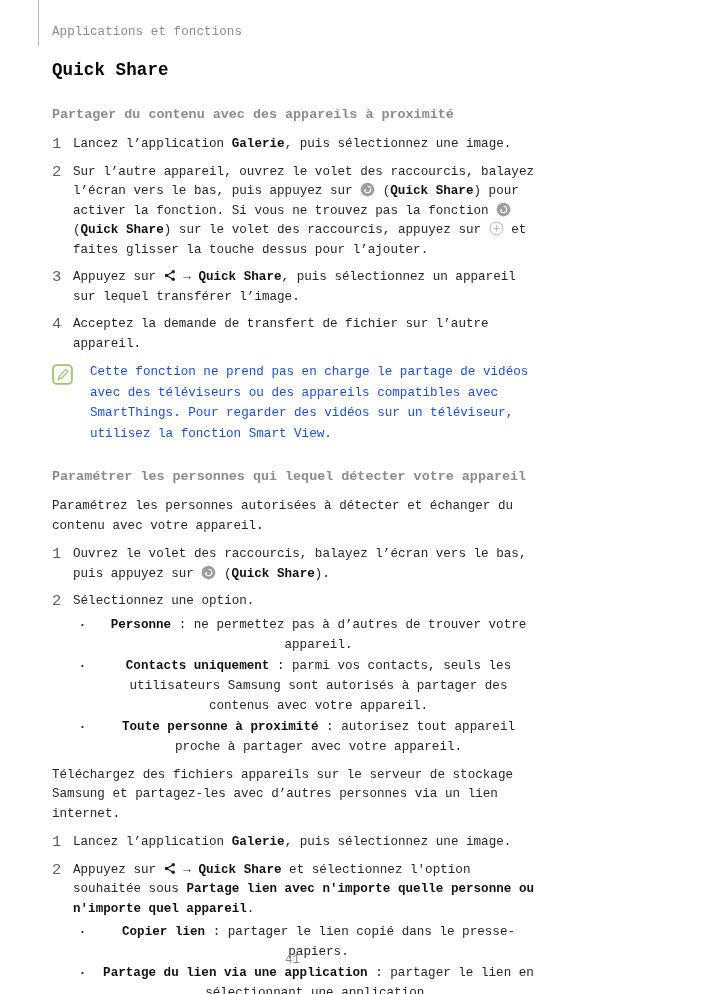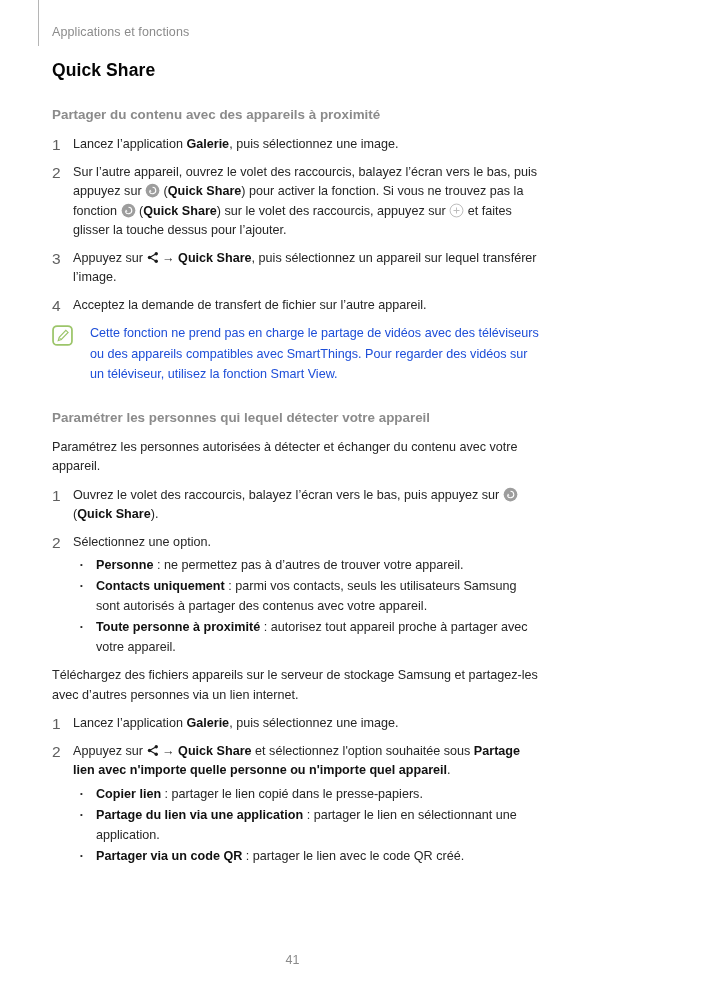--- a/index.html
+++ b/index.html
@@ -1,34 +1,34 @@
 <!DOCTYPE html>
 <html><head>
 <meta charset="utf-8">
 <style>
   * { box-sizing: border-box; }
   html,body { margin:0; padding:0; background:#ffffff; }
   body { font-family:"Liberation Sans","DejaVu Sans",sans-serif; }
-  .page { position:relative; width:585px; height:994px; background:#fff; overflow:hidden; }
+  .page { position:relative; width:585px; height:994px; background:#fff; overflow:hidden;font-family:Liberation Mono, monospace; }
   .hrule { position:absolute; left:38px; top:0; width:1px; height:46px; background:#b5b5b5; }
   .breadcrumb { position:absolute; left:52px; top:25px; font-size:12.5px; color:#8b8b8b; letter-spacing:.1px; }
   .content { margin:0 44px 0 52px; padding-top:59px; }
   .title { margin:0; font-size:17.5px; line-height:23px; font-weight:700; color:#050505; letter-spacing:.1px; }
   .sec-h { margin:23px 0 11px 0; font-size:13.4px; line-height:19px; font-weight:700; color:#8b8b8b; }
   .body-p { margin:0 0 9px 0; font-size:12.6px; line-height:19.5px; color:#262626; }
   .step { display:flex; margin:0 0 8px 0; }
   .num { flex:0 0 21px; font-size:15.5px; line-height:19px; color:#5f5f5f; }
   .stext { flex:1; font-size:12.6px; line-height:19.5px; color:#262626; }
   b, .stext b { font-weight:700; color:#111; }
   .ic { display:inline-block; vertical-align:-3px; line-height:0; }
   .ic-share { vertical-align:-2px; }
   .bullets { margin-top:3px; }
   .bullet { display:flex; line-height:20px; margin-bottom:1px; }
   .bdot { flex:0 0 16px; margin-left:7px; font-size:8px; line-height:20px; color:#262626; }
-  .btext { flex:1; font-size:12.6px; line-height:20px; color:#262626; }
+  .btext { flex:1; font-size:12.6px; line-height:20px; color:#262626;text-align:center; }
   .note { display:flex; margin:1px 0 0 0; }
   .note-ic { flex:0 0 38px; padding-top:2px; line-height:0; }
   .note-tx { flex:1; font-size:12.6px; line-height:20.5px; color:#1d4ed8; }
   .footer { position:absolute; left:0; right:0; top:953px; text-align:center; font-size:12.5px; color:#8b8b8b; }
 </style>
 </head>
 <body>
 
 <div class="page">
   <div class="hrule"></div>

